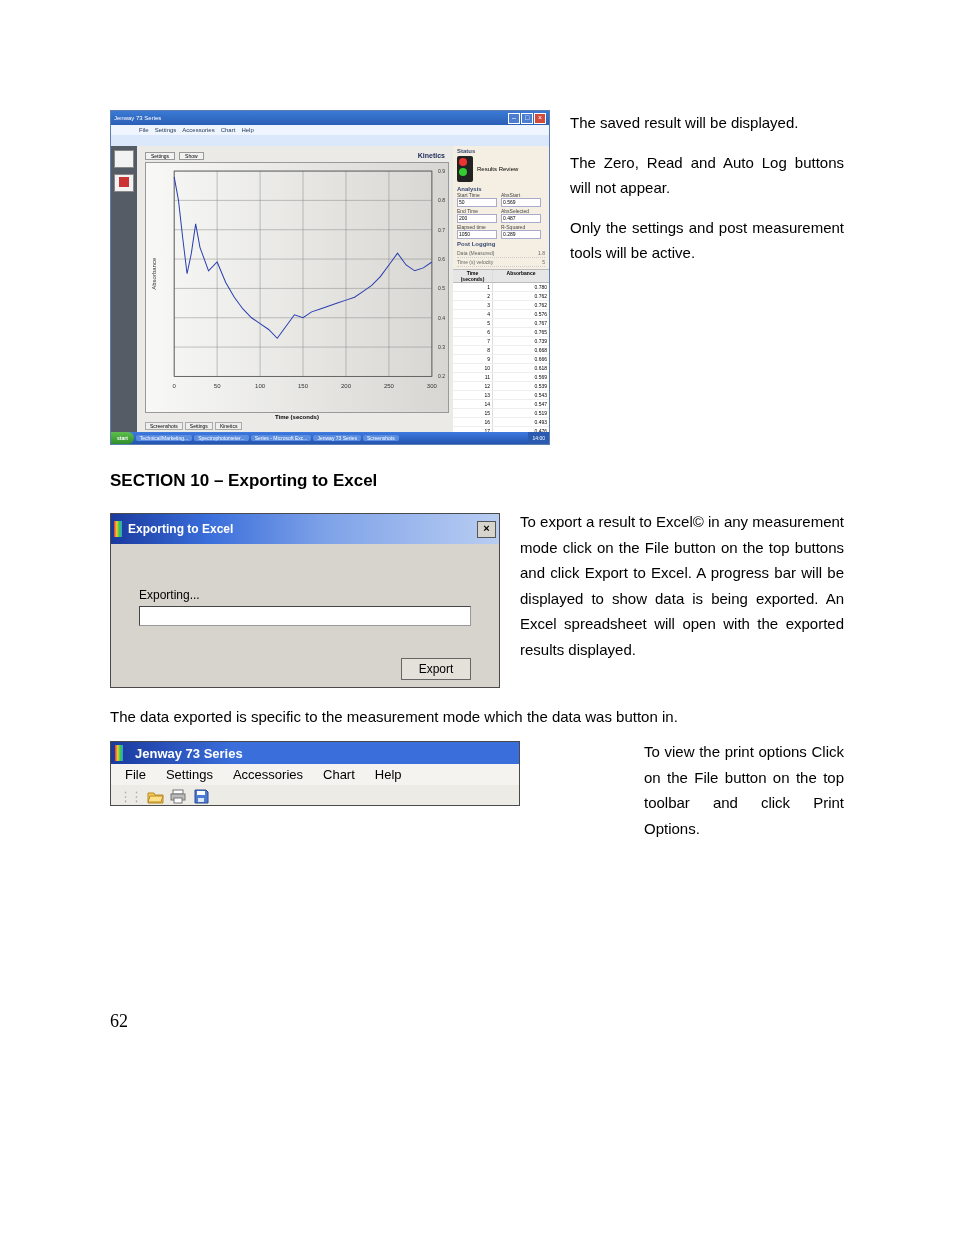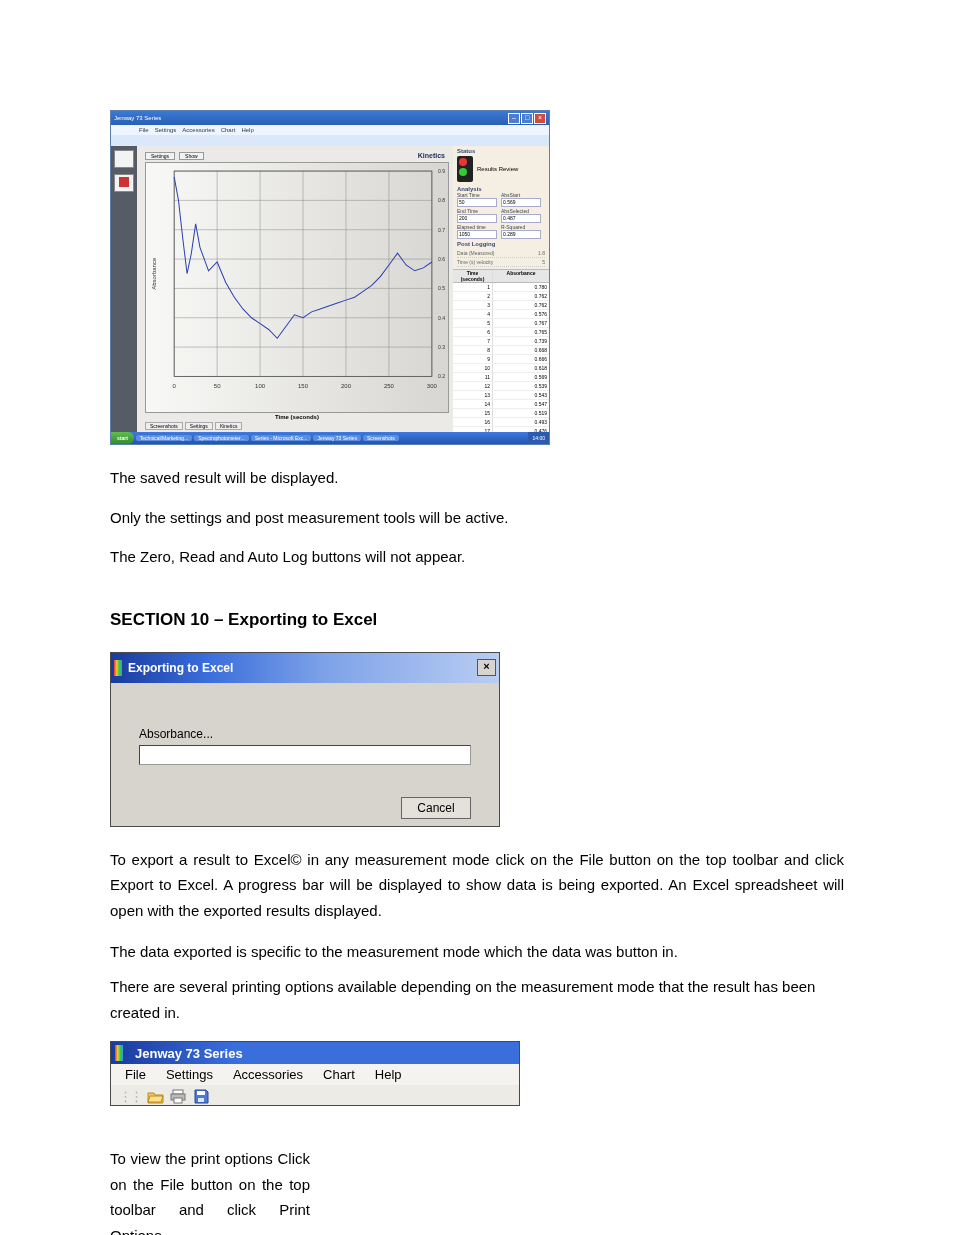--- a/index.html
+++ b/index.html
@@ -8,21 +8,21 @@
     background: #fff;
     font-family: Arial, Helvetica, sans-serif;
     font-size: 15px;
     color: #000;
     width: 954px;
   }
   .page {
     padding: 110px 110px 40px 110px;
     box-sizing: border-box;
   }
-  .row { display: flex; gap: 20px; flex-direction: column; }
+  .row { display: flex; gap: 20px; }
   .right-text { flex: 1; font-size: 15px; line-height: 1.7; }
   .justify { text-align: justify; }
   .para { margin-bottom: 14px; }
   .section-head { font-weight: bold; font-size: 17px; margin-top: 26px; margin-bottom: 18px; }
   .page-num { margin-top: 170px; font-size: 18px; font-family: "Times New Roman", serif; }
 
   
   .app1 {
     width: 440px; height: 335px;
     border: 1px solid #5a7fb0;
@@ -351,48 +351,47 @@
       </div>
       <div class="app1-taskbar">
         <div class="startbtn">start</div>
         <div id="tb-items"><span class="tbitem">Technical/Marketing...</span><span class="tbitem">Spectrophotometer...</span><span class="tbitem">Series - Microsoft Exc...</span><span class="tbitem">Jenway 73 Series</span><span class="tbitem">Screenshots</span></div>
         <div class="tray">14:00</div>
       </div>
     </div>
 
     <div class="right-text">
       <div class="para">The saved result will be displayed.</div>
+      <div class="para justify">The Zero, Read and Auto Log buttons will not appear.</div>
       <div class="para justify">Only the settings and post measurement tools will be active.</div>
-      <div class="para justify">The Zero, Read and Auto Log buttons will not appear.</div>
     </div>
   </div>
 
   <div class="section-head">SECTION 10 – Exporting to Excel</div>
   <div class="row">
     <div>
       <div class="dialog">
         <div class="dlg-title">
           <span class="dlg-stripe"></span>
           <span>Exporting to Excel</span>
           <div class="dlg-x">×</div>
         </div>
         <div class="dlg-body">
-          <div>Absorbance...</div>
+          <div>Exporting...</div>
           <div class="pbar"></div>
         </div>
         <div class="dlg-btnrow">
-          <button class="dlg-btn">Cancel</button>
+          <button class="dlg-btn">Export</button>
         </div>
       </div>
     </div>
-    <div class="right-text justify" style="flex:1">To export a result to Excel© in any measurement mode click on the File button on the top toolbar and click Export to Excel. A progress bar will be displayed to show data is being exported. An Excel spreadsheet will open with the exported results displayed.</div>
+    <div class="right-text justify" style="flex:1">To export a result to Excel© in any measurement mode click on the File button on the top buttons and click Export to Excel. A progress bar will be displayed to show data is being exported. An Excel spreadsheet will open with the exported results displayed.</div>
   </div>
   <div class="para" style="margin-top:20px">The data exported is specific to the measurement mode which the data was button in.</div>
 
-  <div class="para" style="line-height:1.7">There are several printing options available depending on the measurement mode that the result has been created in.</div>
 
   <div class="row">
     <div>
       <div class="app3">
         <div class="app3-title">
           <span class="dlg-stripe"></span>
           <span>Jenway 73 Series</span>
         </div>
         <div class="app3-menu">
           <span>File</span>
@@ -423,13 +422,14 @@
                 <rect x="5" y="9" width="6" height="4" fill="#dde6f5"></rect>
               </svg>
             </span>
         </div>
       </div>
     </div>
     <div style="flex:1"></div>
     <div class="right-text justify" style="width:200px;flex:none">To view the print options Click on the File button on the top toolbar and click Print Options.</div>
   </div>
 
+  <div class="page-num">62</div>
 </div>
 
 </body></html>

